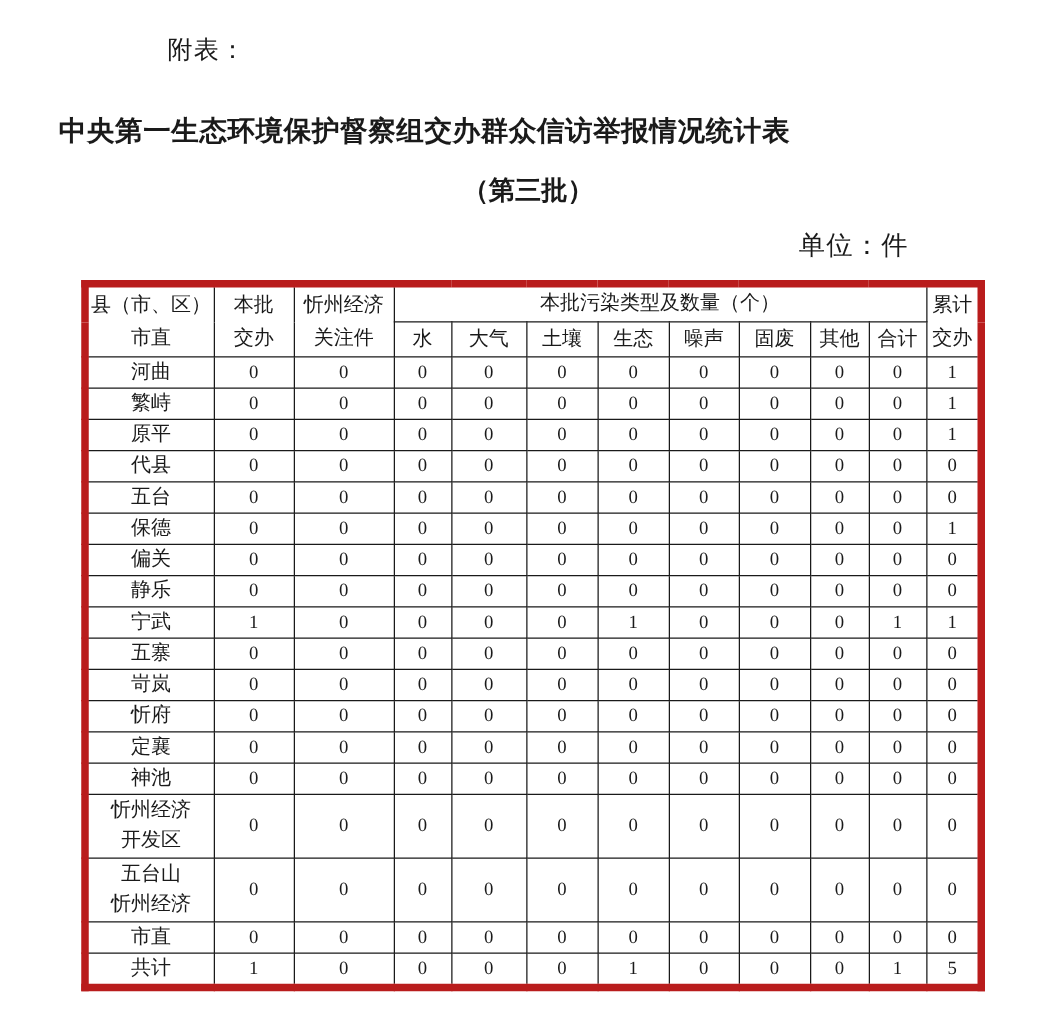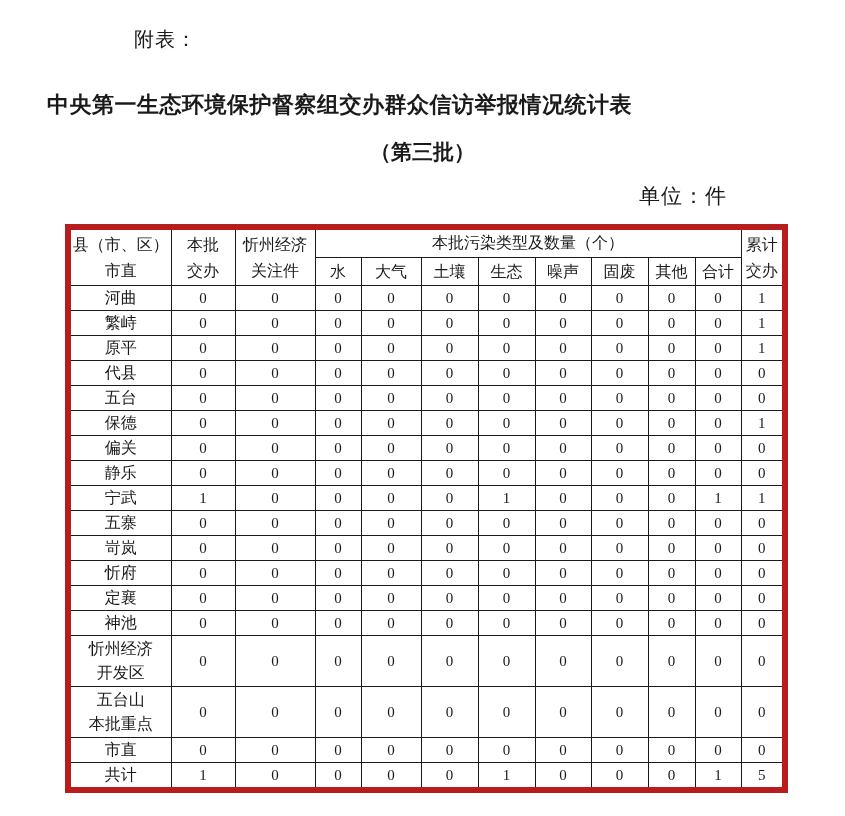--- a/index.html
+++ b/index.html
@@ -348,21 +348,21 @@
           <td>0</td>
           <td>0</td>
           <td>0</td>
           <td>0</td>
           <td>0</td>
           <td>0</td>
           <td>0</td>
         </tr>
         <tr class="tall">
           <td class="region">五台山
-本批重点</td>
+忻州经济</td>
           <td>0</td>
           <td>0</td>
           <td>0</td>
           <td>0</td>
           <td>0</td>
           <td>0</td>
           <td>0</td>
           <td>0</td>
           <td>0</td>
           <td>0</td>

